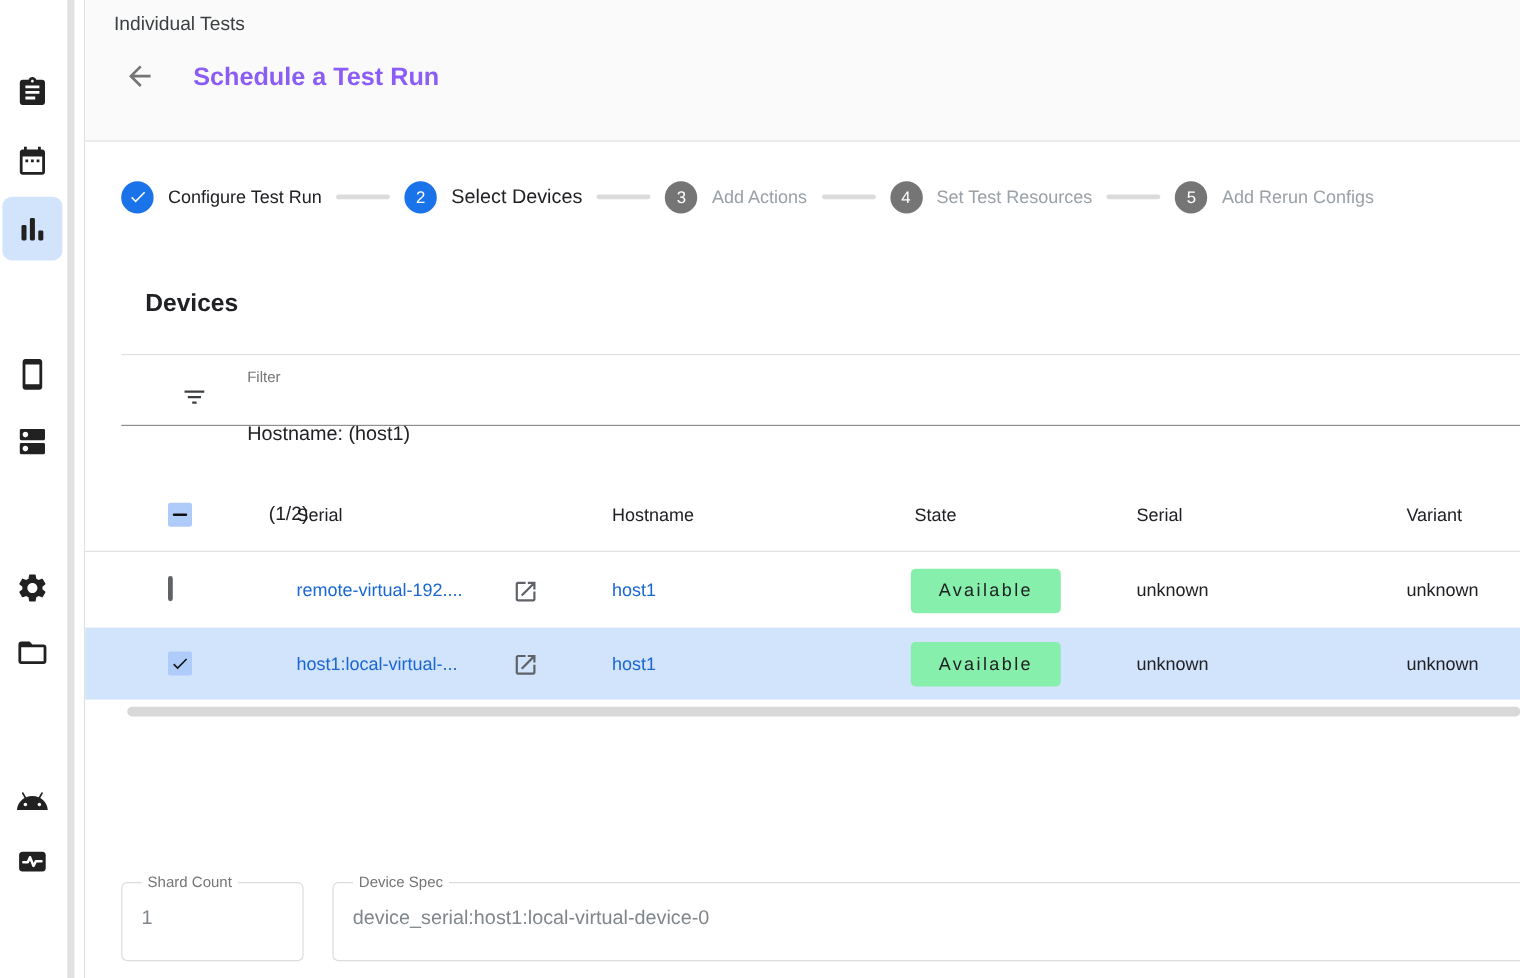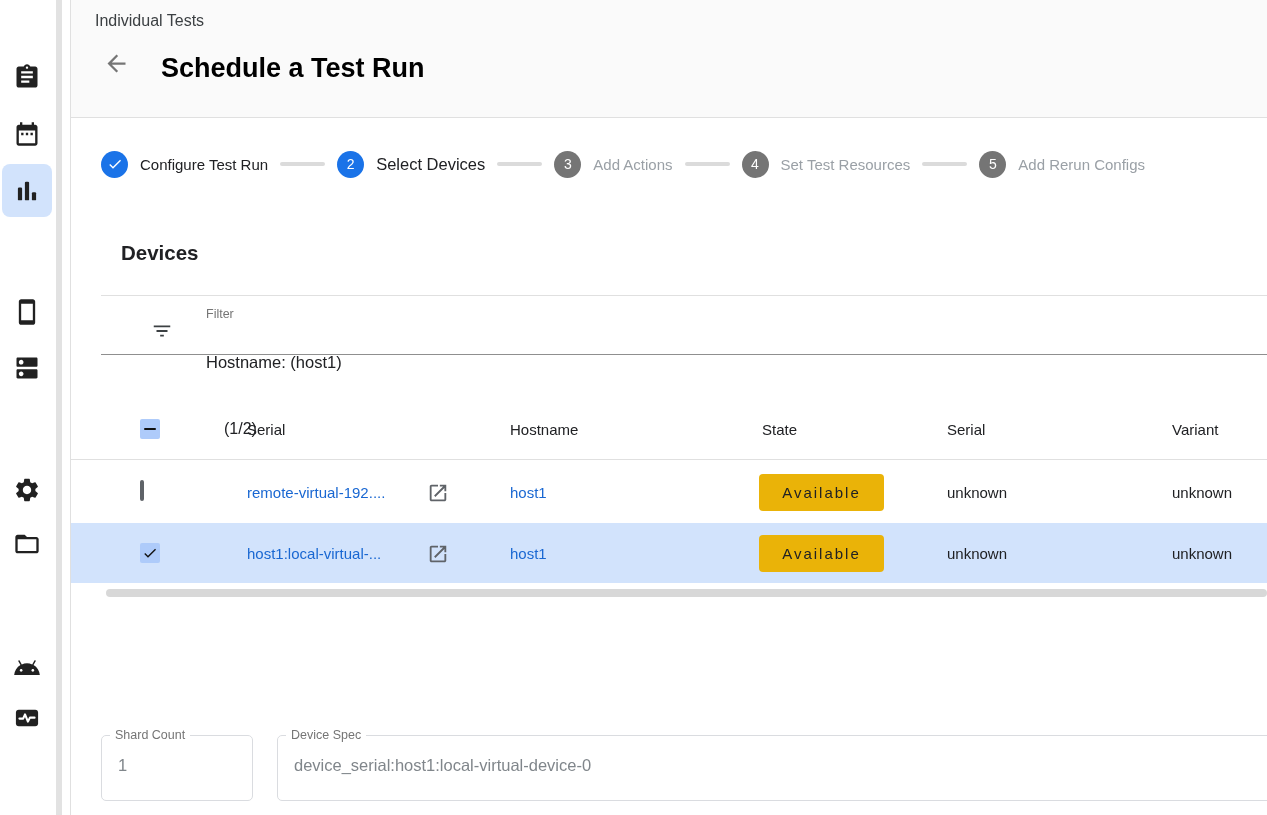--- a/index.html
+++ b/index.html
@@ -17,21 +17,21 @@
   .vline  { position:absolute; left:70px; top:0; width:1px; height:815px; background:#e0e0e0; }
 
   
   .content { position:absolute; left:71px; top:0; right:0; height:815px; background:#fff; }
 
   .page-header { position:absolute; left:0; top:0; right:0; height:118px;
                  background:#fafafa; border-bottom:1px solid #e0e0e0; }
   .breadcrumb { position:absolute; left:24px; top:12px; font-size:16px; color:#3c4043; }
   .back-btn { position:absolute; left:32px; top:50px; width:27px; height:27px; color:#757575; cursor:pointer; }
   .back-btn svg { width:100%; height:100%; fill:currentColor; }
-  .page-title { position:absolute; left:90px; top:53px; font-size:27px; color:#000000; }
+  .page-title { position:absolute; left:90px; top:53px; font-size:21px; color:#8b5cf6; }
 
   
   .stepper { position:absolute; left:30px; top:150px; right:0; height:28px;
              display:flex; align-items:center; }
   .step { display:flex; align-items:center; cursor:pointer; }
   .step-circle { width:27px; height:27px; border-radius:50%; display:flex;
                  align-items:center; justify-content:center; color:#fff;
                  font-size:14px; flex:0 0 auto; }
   .step-circle.done, .step-circle.active { background:#1a73e8; }
   .step-circle.todo { background:#757575; }
@@ -66,31 +66,31 @@
   .cb { width:20px; height:20px; border-radius:2px; cursor:pointer; }
   .cb-unchecked { width:19px; height:19px; border:2px solid #5f6368; background:transparent; }
   .cb-filled { background:#aecbfa; display:flex; align-items:center; justify-content:center; }
   .cb-filled svg { width:16px; height:16px; fill:#111; }
   .cb-dash { width:12px; height:2.5px; background:#111; border-radius:1px; }
 
   .link { color:#1967d2; text-decoration:none; cursor:pointer; font-size:15px; }
   .ext-icon { position:absolute; left:356px; width:22px; height:22px; color:#5f6368; cursor:pointer; }
   .ext-icon svg { width:100%; height:100%; fill:currentColor; }
 
-  .chip { position:absolute; left:688px; width:125px; height:37px; background:#eab308;
+  .chip { position:absolute; left:688px; width:125px; height:37px; background:#86efac;
           border-radius:4px; display:flex; align-items:center; justify-content:center;
           font-size:15px; letter-spacing:2px; color:#202124; }
 
   .hscroll { position:absolute; left:35px; right:0; top:589px; height:8px;
              background:#d8d8d8; border-radius:4px; cursor:grab; }
 
   
   fieldset.field { position:absolute; top:728px; height:73px; border:1px solid #dadce0;
                    border-radius:5px; background:#fff; }
-  fieldset.field legend { margin-left:8px; padding:0 5px; font-size:12.5px; color:#757575; }
+  fieldset.field legend { margin-left:16px; padding:0 5px; font-size:12.5px; color:#757575; }
   .field-value { position:absolute; left:16px; top:14px; font-size:16.5px; color:#80868b; white-space:nowrap; }
   .f-shard { left:30px; width:152px; }
   .f-spec { left:206px; width:1020px; }
 </style>
 </head>
 <body>
 
 <div class="app">
 
   <nav class="sidebar">

